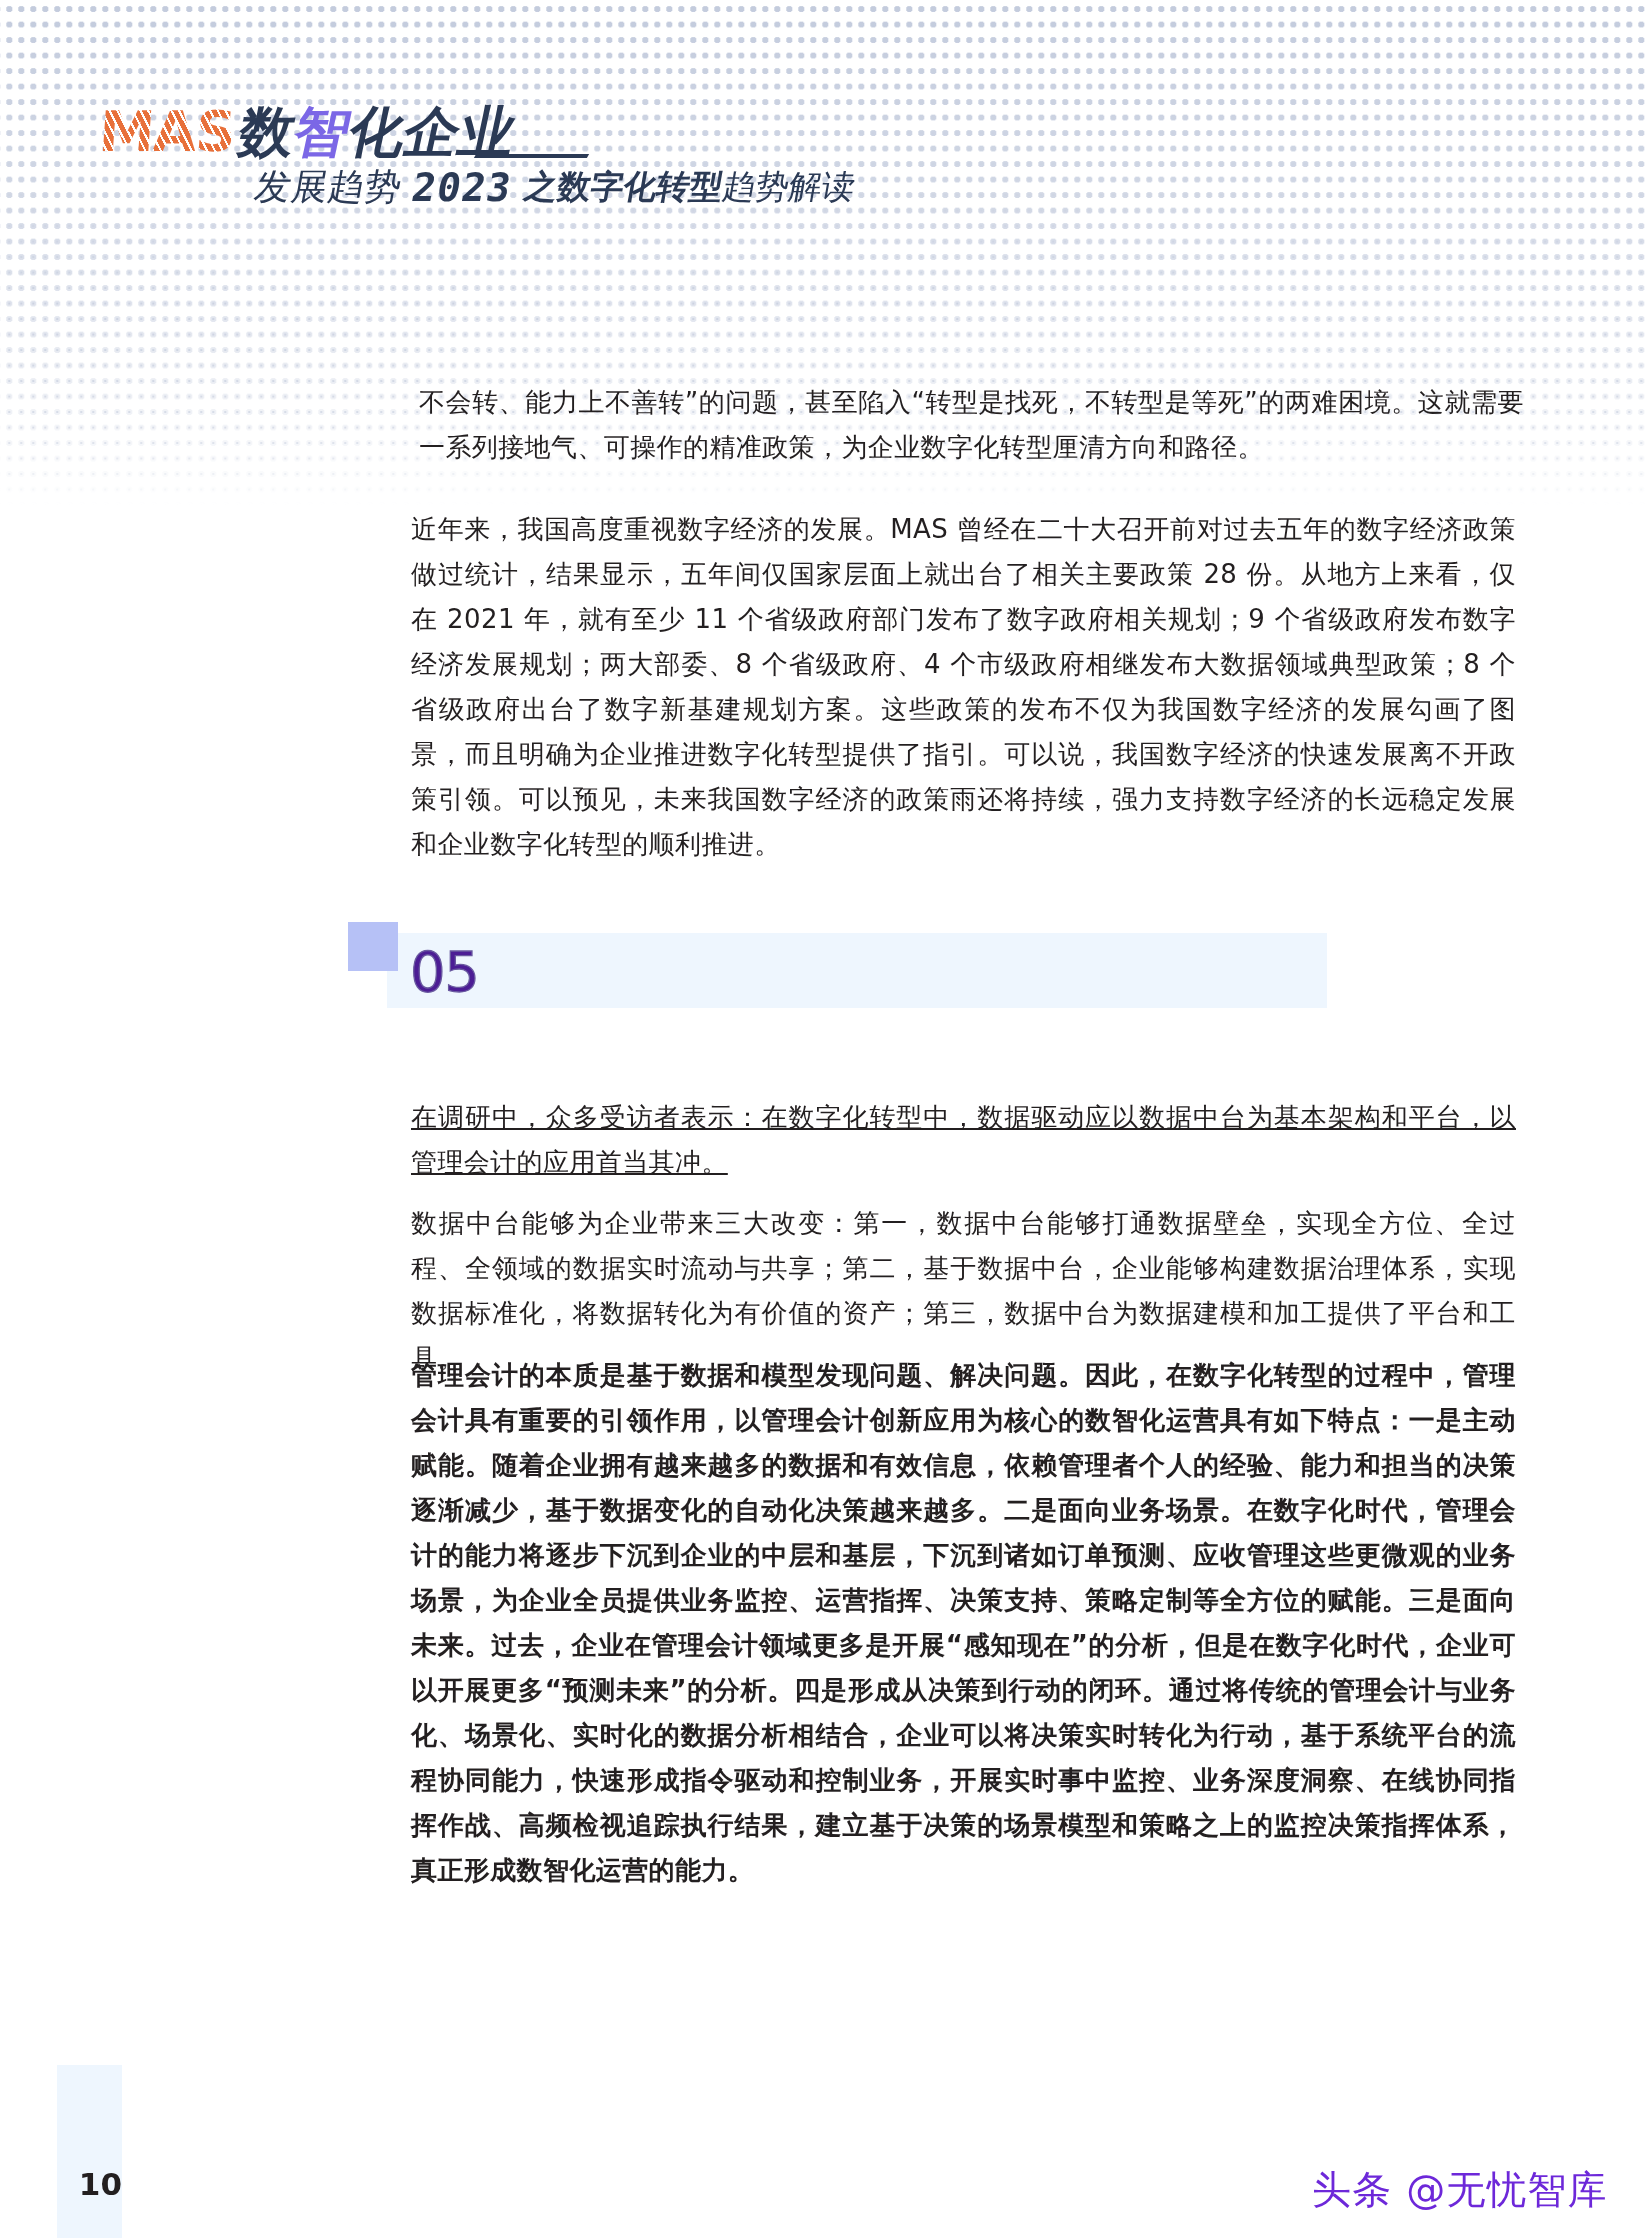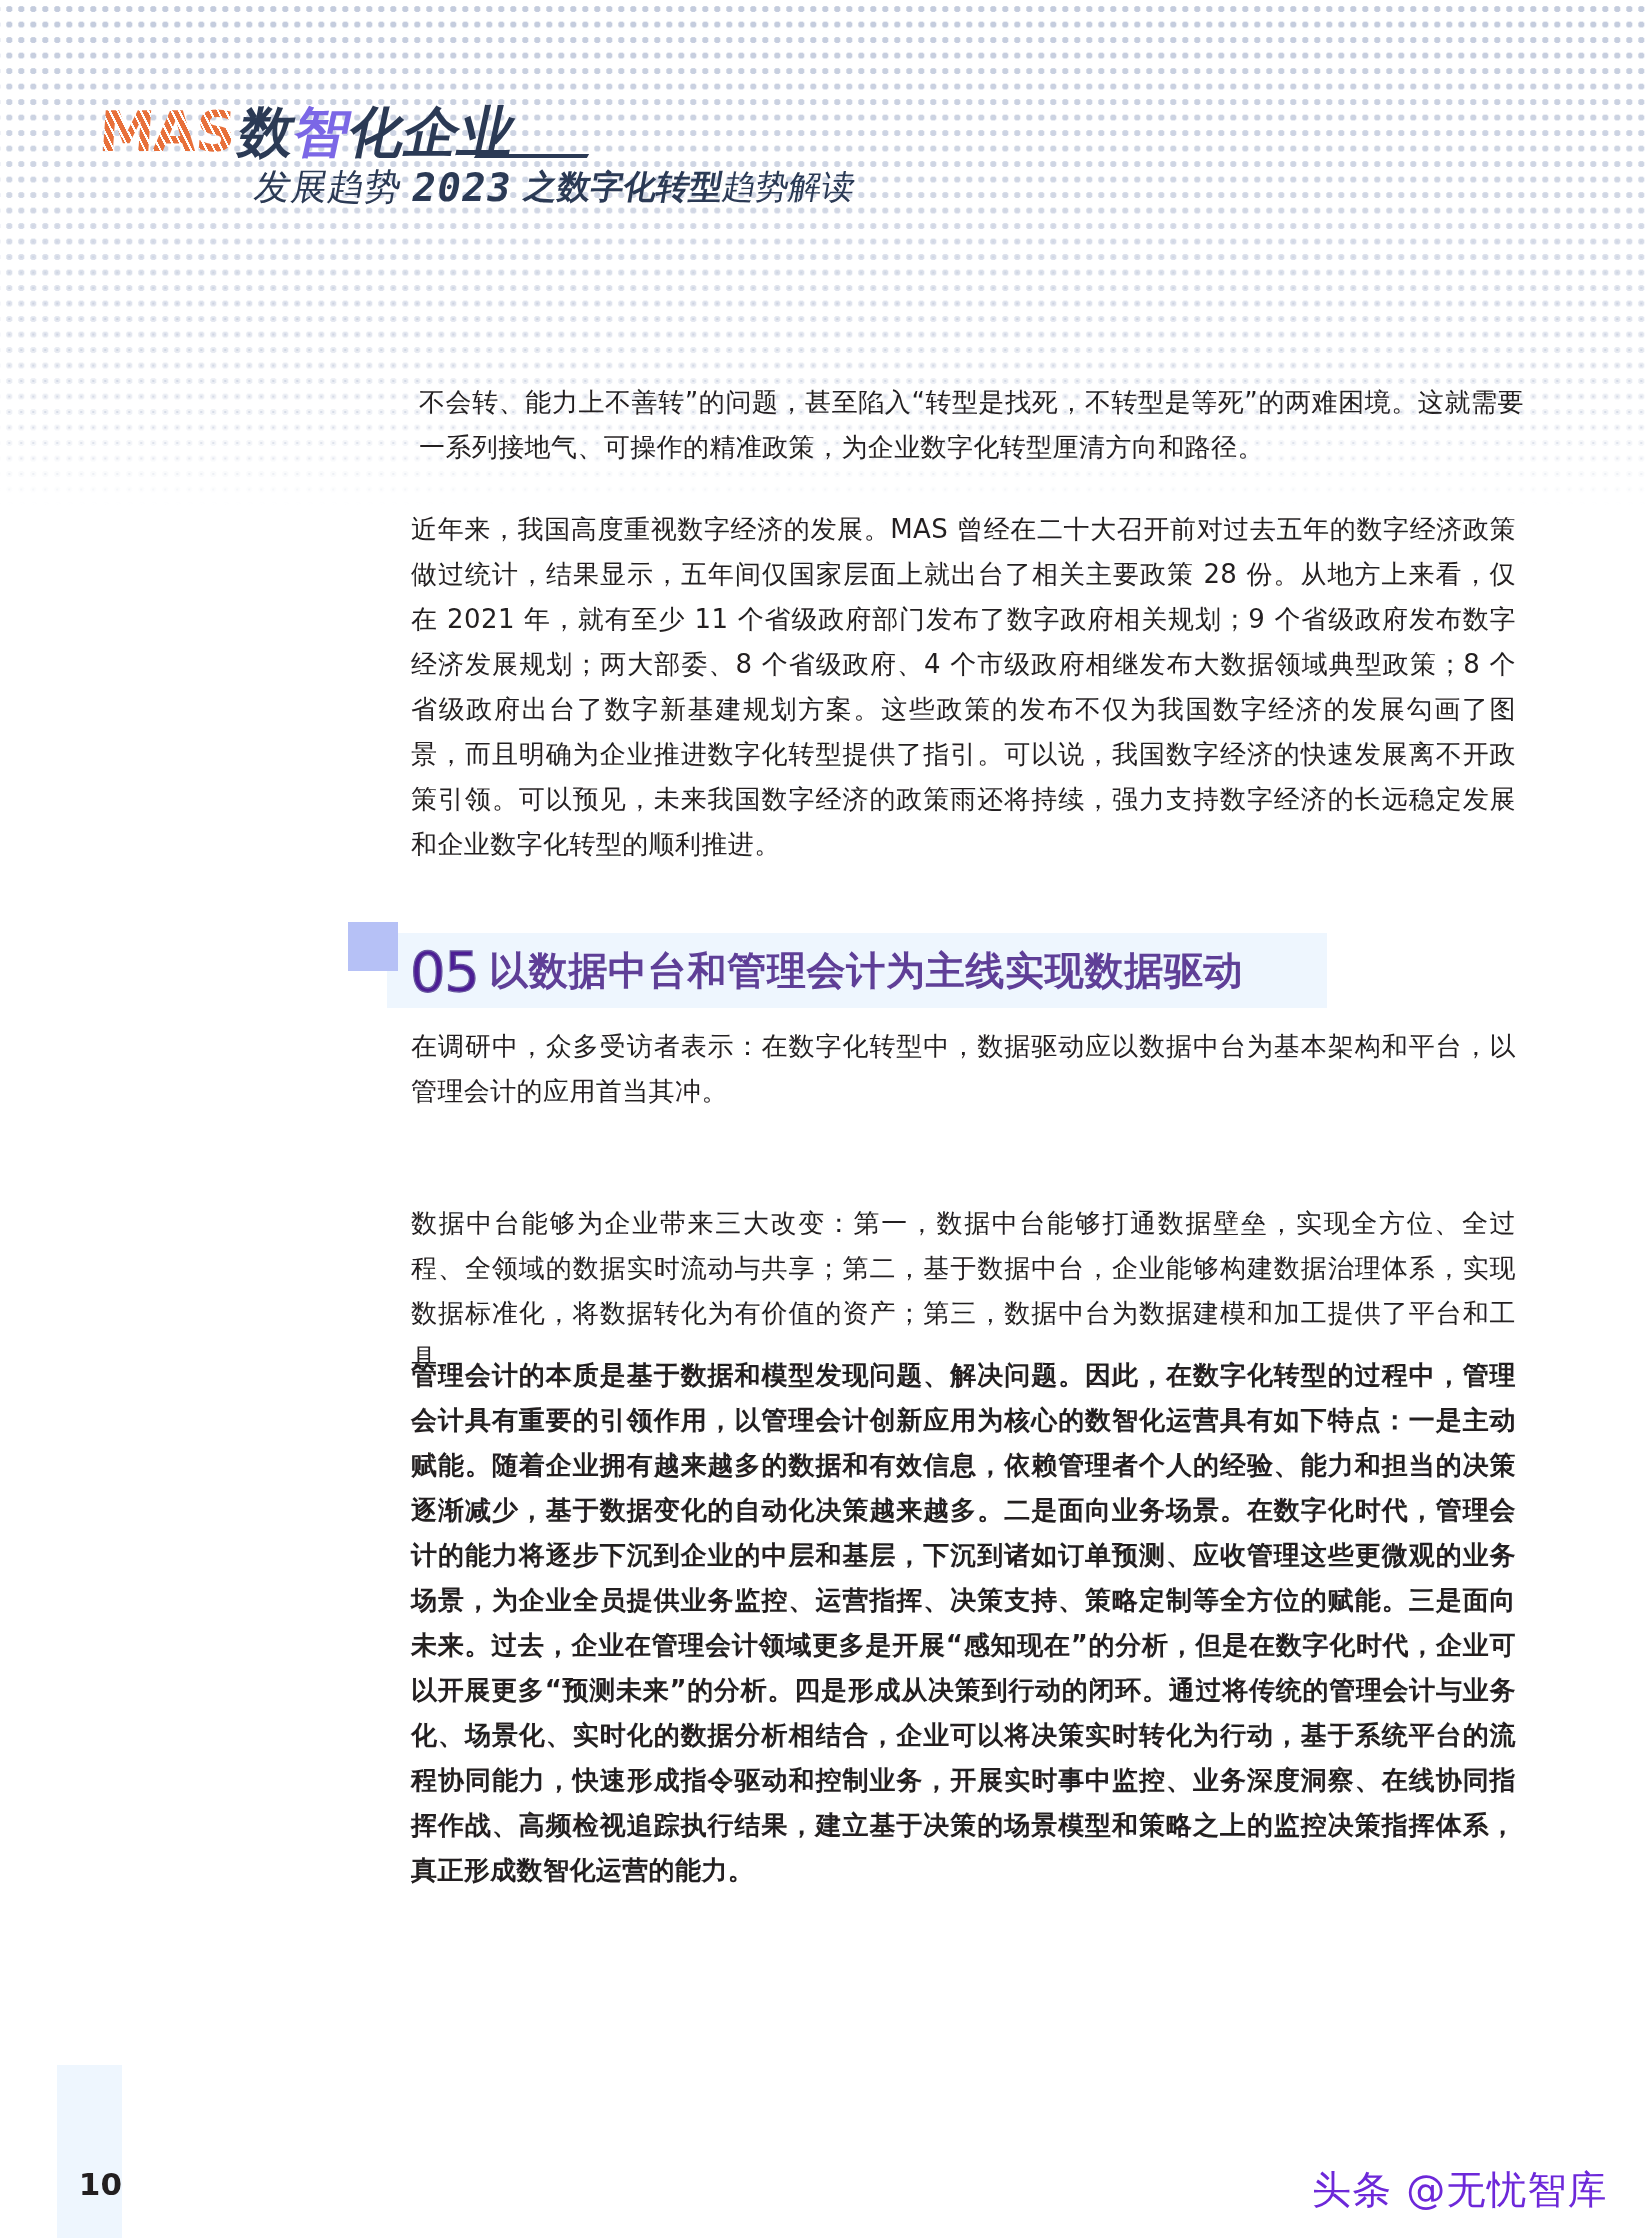--- a/index.html
+++ b/index.html
@@ -74,21 +74,21 @@
   .sec-num {
     position:absolute; left:62px; top:16px; font-size:56px; line-height:67px;
     color:#4c1d95; -webkit-text-stroke:1.3px #6a5aa0; font-weight:normal;
     letter-spacing:-1.3px;
   }
   .sec-title {
     position:absolute; left:141px; top:21px; font-size:39px; line-height:56px;
     color:#5f3f97; font-weight:bold; letter-spacing:0.7px; white-space:nowrap;
   }
 
-  .para3 { top:1024px; }
+  .para3 { top:1095px;text-decoration:underline; }
   .para4 { top:1201px;font-family:Liberation Serif, serif; }
   .para5 { top:1353px;font-weight:bold; }
 
   .page-box { position:absolute; left:57px; top:2065px; width:65px; height:174px; background:#eef6fe; z-index:2; }
   .page-num {
     position:absolute; left:0; width:65px; top:101px; text-align:right;
     font-size:31px; font-weight:bold; color:#231f20; line-height:37px;
   }
   .watermark {
     position:absolute; left:1312px; top:2163px; z-index:3;
@@ -121,21 +121,20 @@
 </div>
 
 <div class="body-text para2">
   <p>近年来，我国高度重视数字经济的发展。MAS 曾经在二十大召开前对过去五年的数字经济政策做过统计，结果显示，五年间仅国家层面上就出台了相关主要政策 28 份。从地方上来看，仅在 2021 年，就有至少 11 个省级政府部门发布了数字政府相关规划；9 个省级政府发布数字经济发展规划；两大部委、8 个省级政府、4 个市级政府相继发布大数据领域典型政策；8 个省级政府出台了数字新基建规划方案。这些政策的发布不仅为我国数字经济的发展勾画了图景，而且明确为企业推进数字化转型提供了指引。可以说，我国数字经济的快速发展离不开政策引领。可以预见，未来我国数字经济的政策雨还将持续，强力支持数字经济的长远稳定发展和企业数字化转型的顺利推进。</p>
 </div>
 
 <div class="section-header">
   <div class="sec-band"></div>
   <div class="sec-square"></div>
   <div class="sec-num">05</div>
-  <div class="sec-title">以数据中台和管理会计为主线实现数据驱动</div>
 </div>
 
 <div class="body-text para3">
   <p>在调研中，众多受访者表示：在数字化转型中，数据驱动应以数据中台为基本架构和平台，以管理会计的应用首当其冲。</p>
 </div>
 
 <div class="body-text para4">
   <p>数据中台能够为企业带来三大改变：第一，数据中台能够打通数据壁垒，实现全方位、全过程、全领域的数据实时流动与共享；第二，基于数据中台，企业能够构建数据治理体系，实现数据标准化，将数据转化为有价值的资产；第三，数据中台为数据建模和加工提供了平台和工具。</p>
 </div>
 

